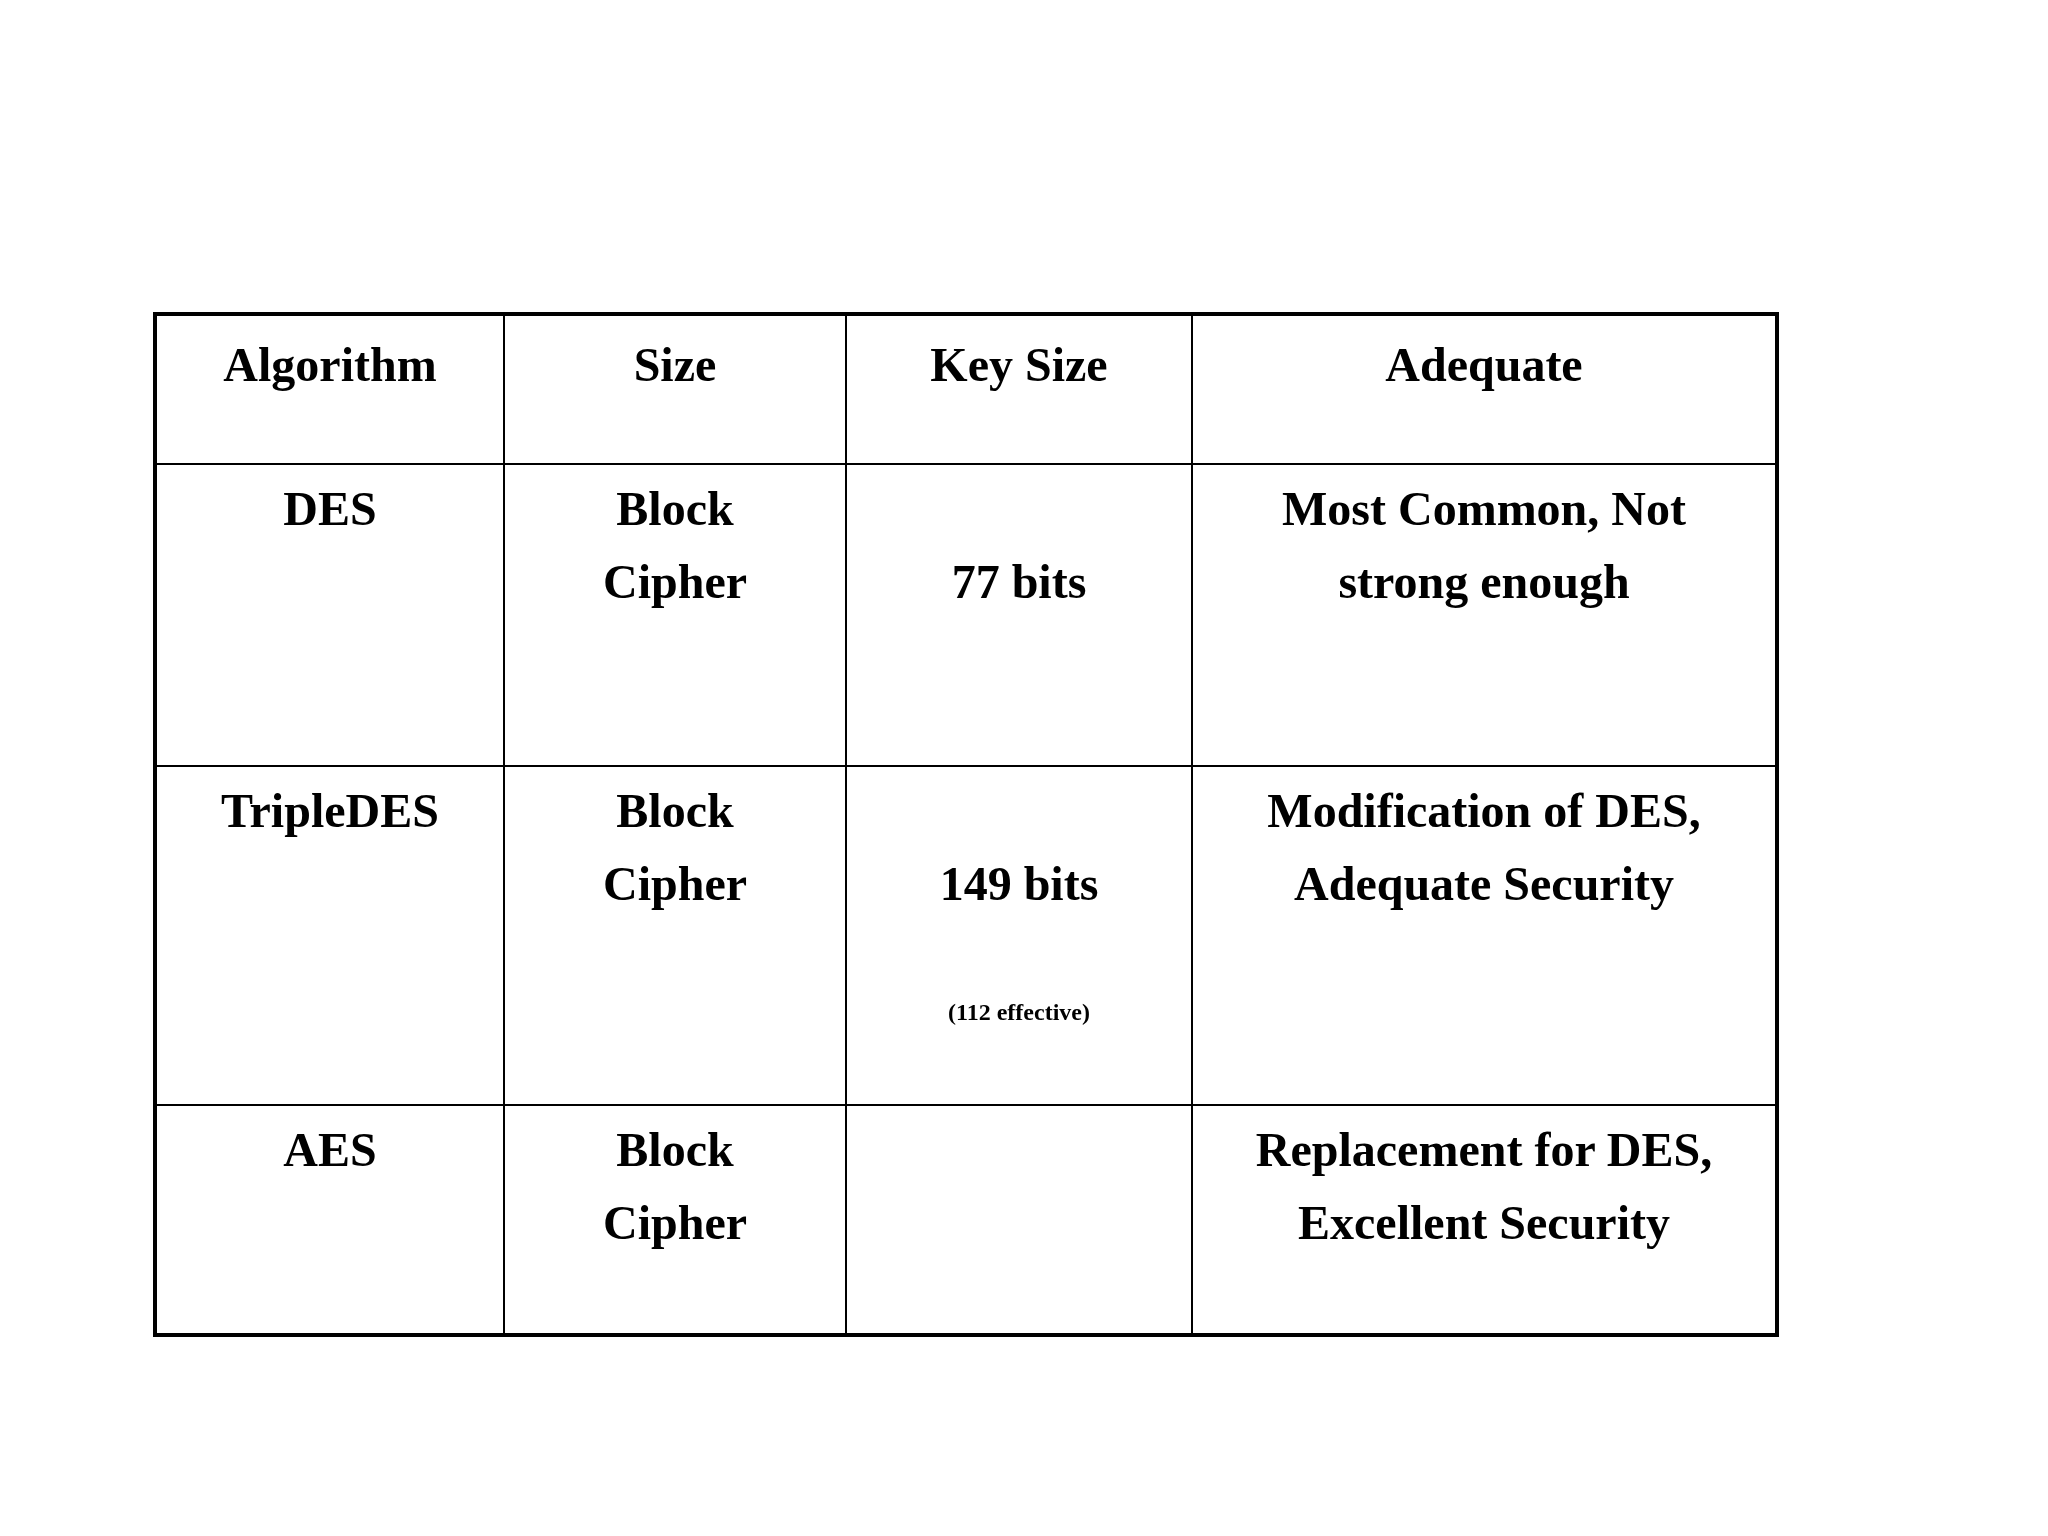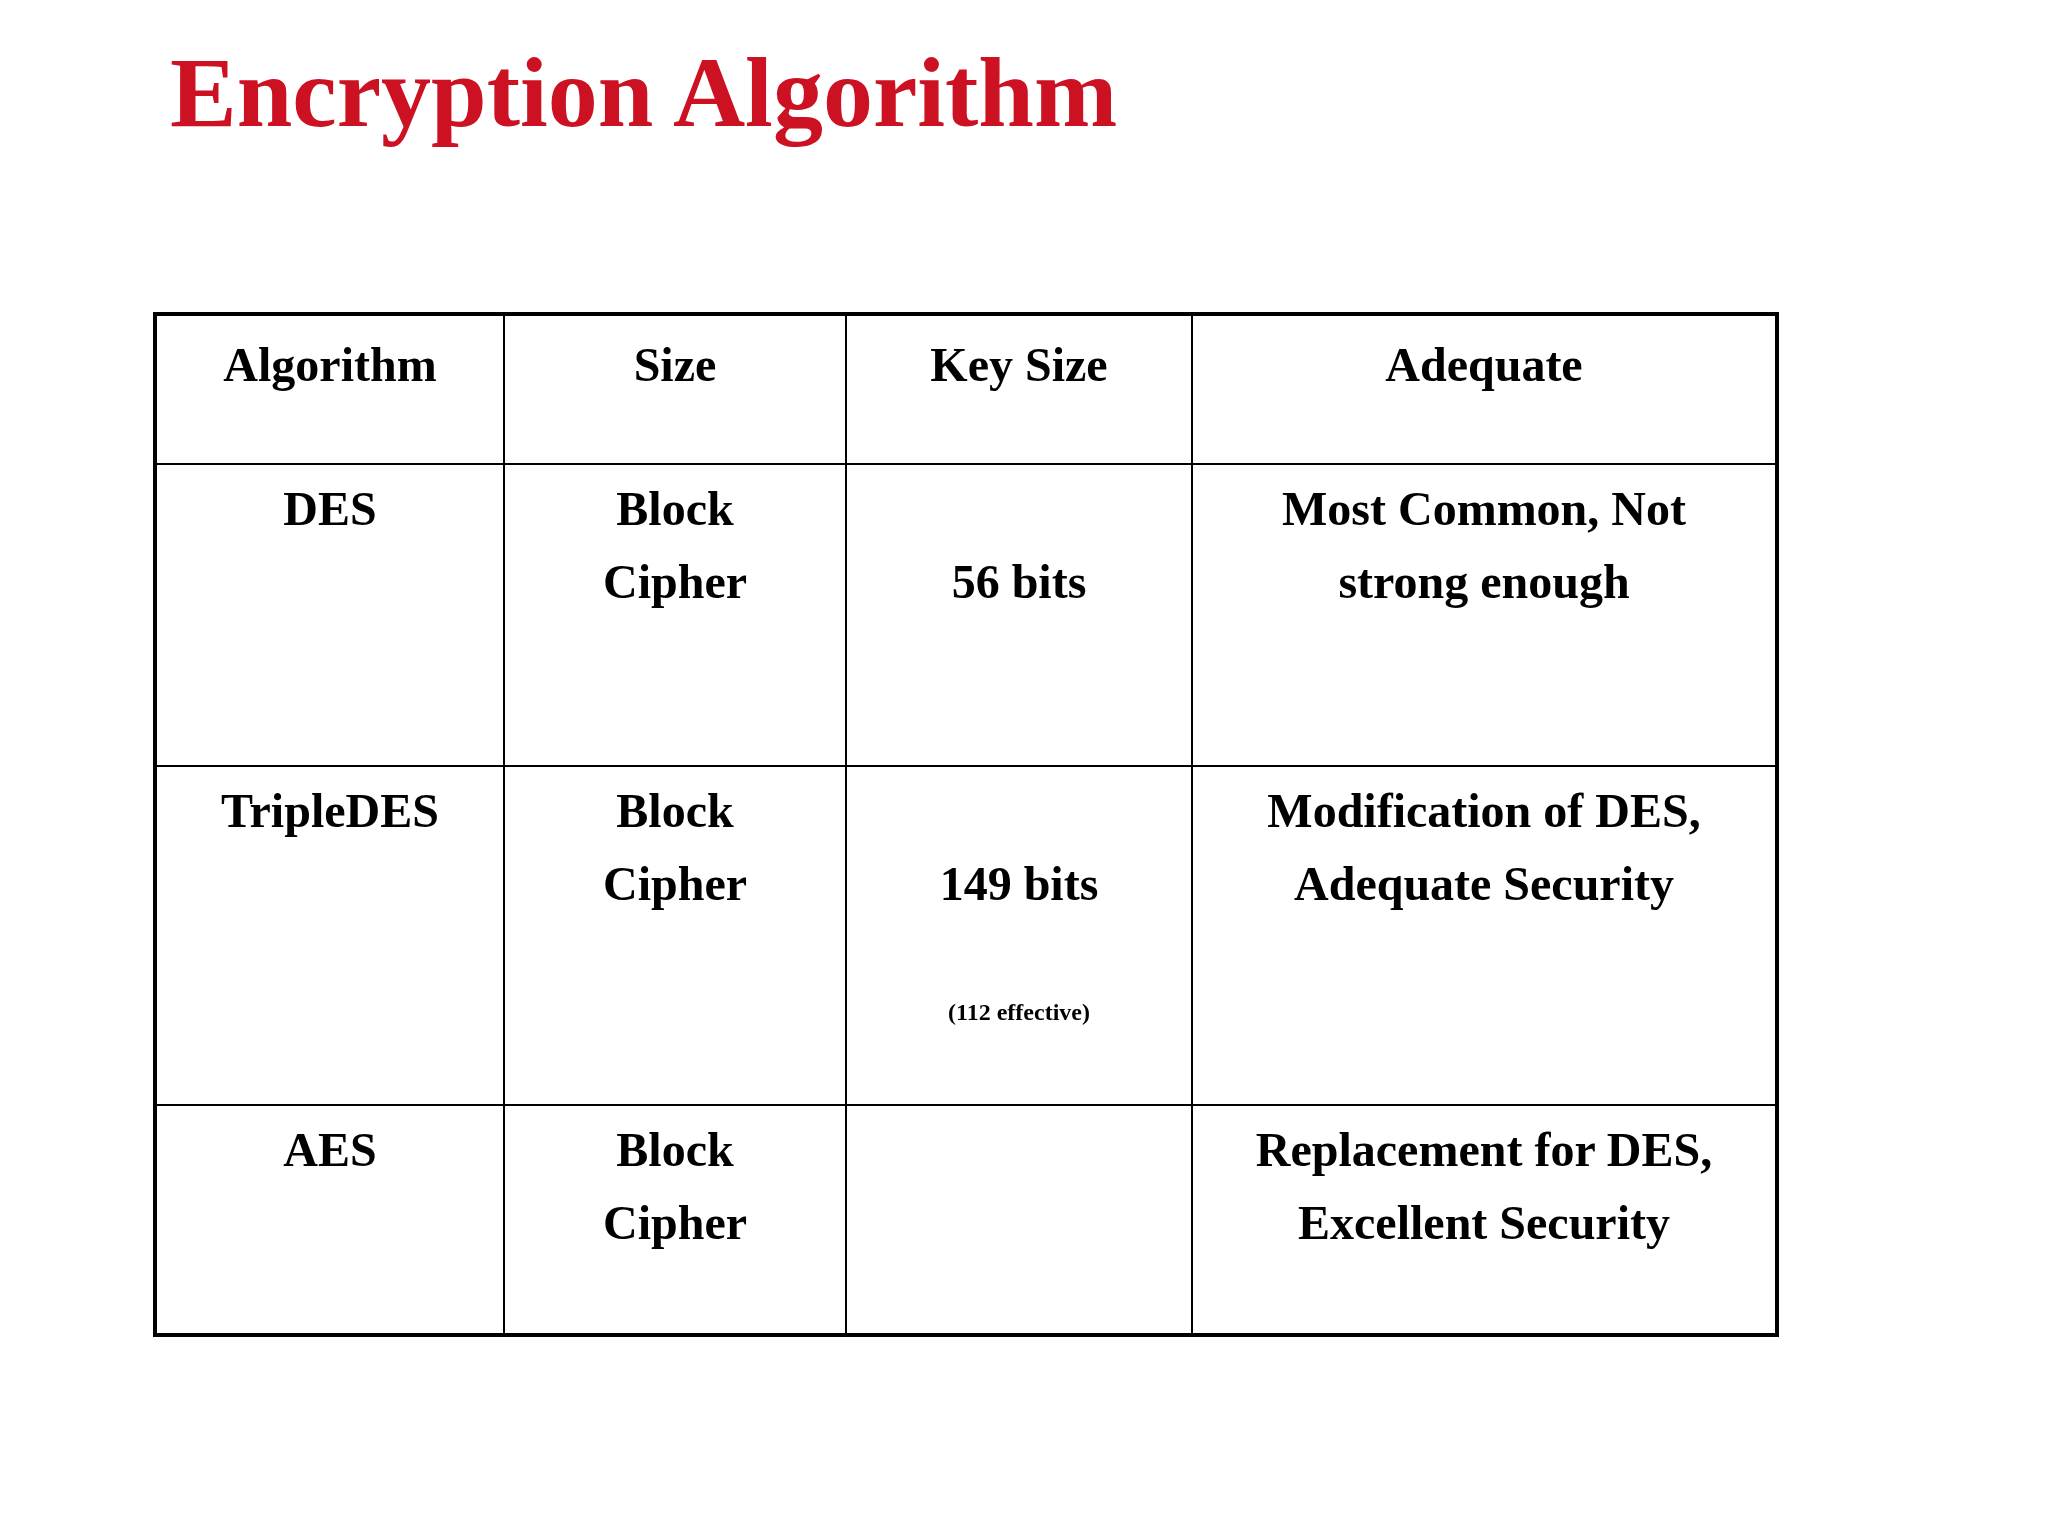--- a/index.html
+++ b/index.html
@@ -82,21 +82,20 @@
     font-size: 24px;
     line-height: 1.55;
     white-space: pre-line;
   }
 </style>
 </head>
 <body>
 
 <div class="slide">
 
-  <h1 class="title">Encryption Algorithm</h1>
 
   <table class="summary-table">
     <colgroup>
       <col style="width:349px">
       <col style="width:342px">
       <col style="width:346px">
       <col style="width:585px">
     </colgroup>
     <thead>
       <tr class="row-header">
@@ -105,21 +104,21 @@
         <th>Key Size</th>
         <th>Adequate</th>
       </tr>
     </thead>
     <tbody>
       <tr class="row-0">
         <td>DES</td>
         <td>Block
 Cipher</td>
         <td>
-          <div class="keysize-main">56 bits</div>
+          <div class="keysize-main">77 bits</div>
           <div class="keysize-note"></div>
         </td>
         <td>Most Common, Not
 strong enough</td>
       </tr>
       <tr class="row-1">
         <td>TripleDES</td>
         <td>Block
 Cipher</td>
         <td>

